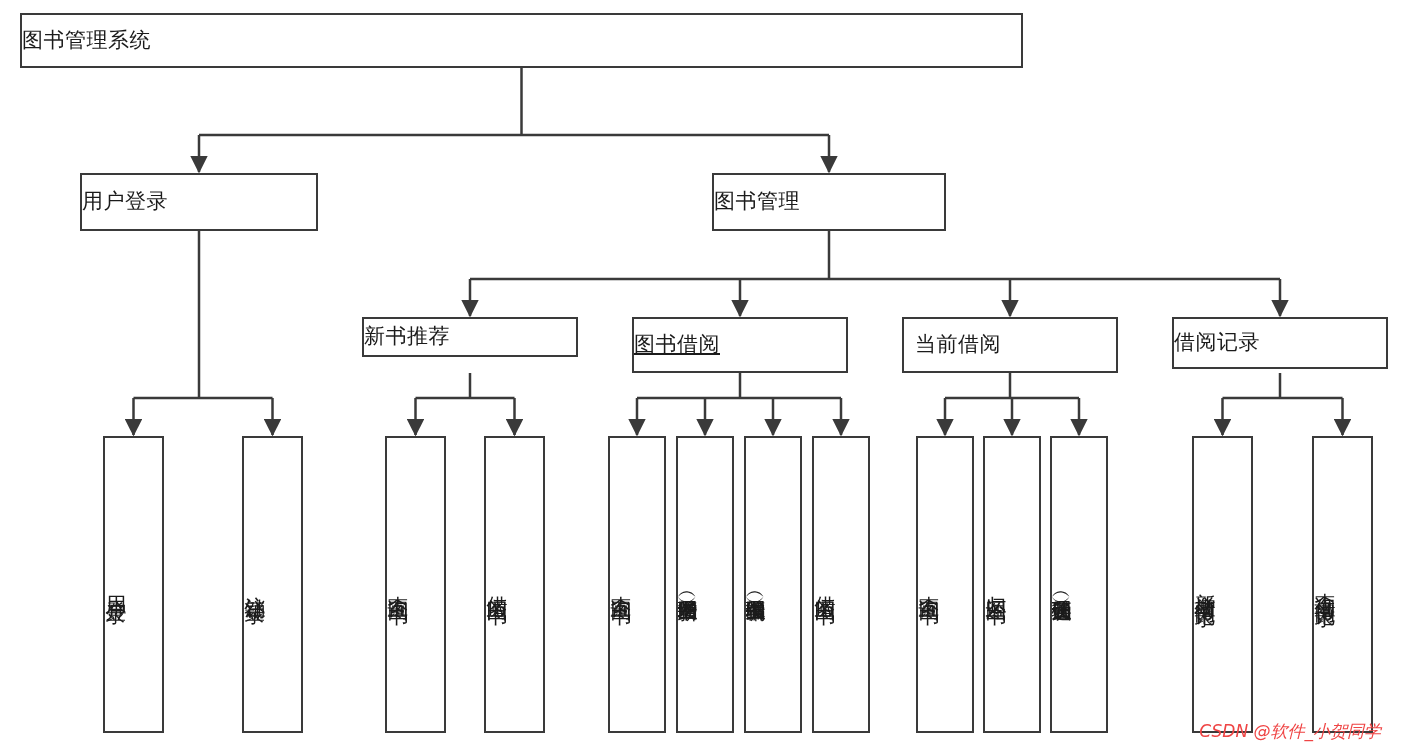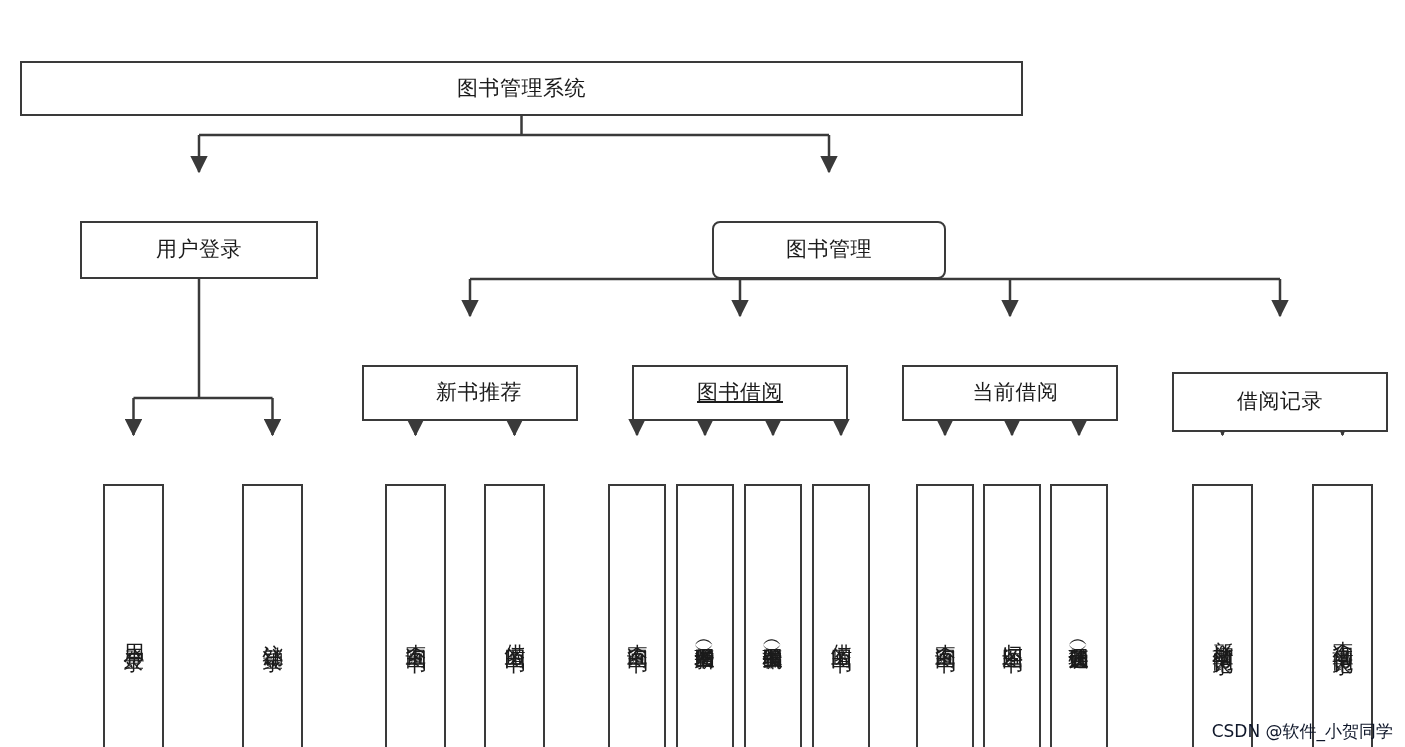--- a/index.html
+++ b/index.html
@@ -26,24 +26,23 @@
     width: 1405px;
     height: 747px;
   }
   .node {
     position: absolute;
     box-sizing: border-box;
     background: #ffffff;
     border: 2.5px solid #3a3a3a;
     display: flex;
     align-items: center;
-    justify-content: center;
+    justify-content: flex-start;
     color: #1b1b1b;
     overflow: hidden;
-    margin-top: 48px;
   }
   .node-label {
     display: block;
     text-align: center;
     line-height: 1.22;
     letter-spacing: 0.5px;
     white-space: nowrap;
   }
   .node.horizontal .node-label {
     font-size: 21px;
@@ -57,26 +56,27 @@
     font-size: 21px;
     letter-spacing: 3px;
     line-height: 1;
   }
   .node.vertical.tight .node-label {
     letter-spacing: 0px;
     font-size: 20px;
   }
   .watermark {
     position: absolute;
-    right: 12px;
+    right: 24px;
     bottom: 4px;
     font-size: 17px;
-    color: #0f172a;
+    color: #ef4444;
     white-space: nowrap;
     user-select: none;
+    font-style: italic;
   }
 </style>
 </head>
 <body>
 
 <div id="diagram-root">
   <svg class="edges" viewBox="0 0 1405 747" xmlns="http://www.w3.org/2000/svg">
     <defs>
       <marker id="arrow" viewBox="0 0 10 10" refX="9.2" refY="5" markerWidth="7" markerHeight="7" orient="auto-start-reverse">
         <path d="M 0 0 L 10 5 L 0 10 z" fill="#3a3a3a"></path>
@@ -118,33 +118,33 @@
         <path d="M 1342.5 398 L 1342.5 435" marker-end="url(#arrow)"></path>
       </g>
   </svg>
   <div id="node-layer">
       <div class="node horizontal" style="left: 20px; top: 13px; width: 1003px; height: 55px;">
         <span class="node-label">图书管理系统</span>
       </div>
       <div class="node horizontal" style="left: 80px; top: 173px; width: 238px; height: 58px;">
         <span class="node-label">用户登录</span>
       </div>
-      <div class="node horizontal" style="left: 712px; top: 173px; width: 234px; height: 58px; border-radius: 8px;">
+      <div class="node horizontal" style="left: 712px; top: 173px; width: 234px; height: 58px;">
         <span class="node-label">图书管理</span>
       </div>
-      <div class="node horizontal" style="left: 362px; top: 317px; width: 216px; height: 56px; padding-left: 18px;">
+      <div class="node horizontal" style="left: 362px; top: 317px; width: 216px; height: 40px;">
         <span class="node-label">新书推荐</span>
       </div>
       <div class="node horizontal" style="left: 632px; top: 317px; width: 216px; height: 56px; text-decoration: underline;">
         <span class="node-label">图书借阅</span>
       </div>
       <div class="node horizontal" style="left: 902px; top: 317px; width: 216px; height: 56px; padding-left: 11px;">
         <span class="node-label">当前借阅</span>
       </div>
-      <div class="node horizontal" style="left: 1172px; top: 324px; width: 216px; height: 60px;">
+      <div class="node horizontal" style="left: 1172px; top: 317px; width: 216px; height: 52px;">
         <span class="node-label">借阅记录</span>
       </div>
       <div class="node vertical" style="left: 103px; top: 436px; width: 61px; height: 297px;">
         <span class="node-label">用户登录</span>
       </div>
       <div class="node vertical" style="left: 242px; top: 436px; width: 61px; height: 297px;">
         <span class="node-label">注销登录</span>
       </div>
       <div class="node vertical" style="left: 385px; top: 436px; width: 61px; height: 297px;">
         <span class="node-label">查询图书</span>

